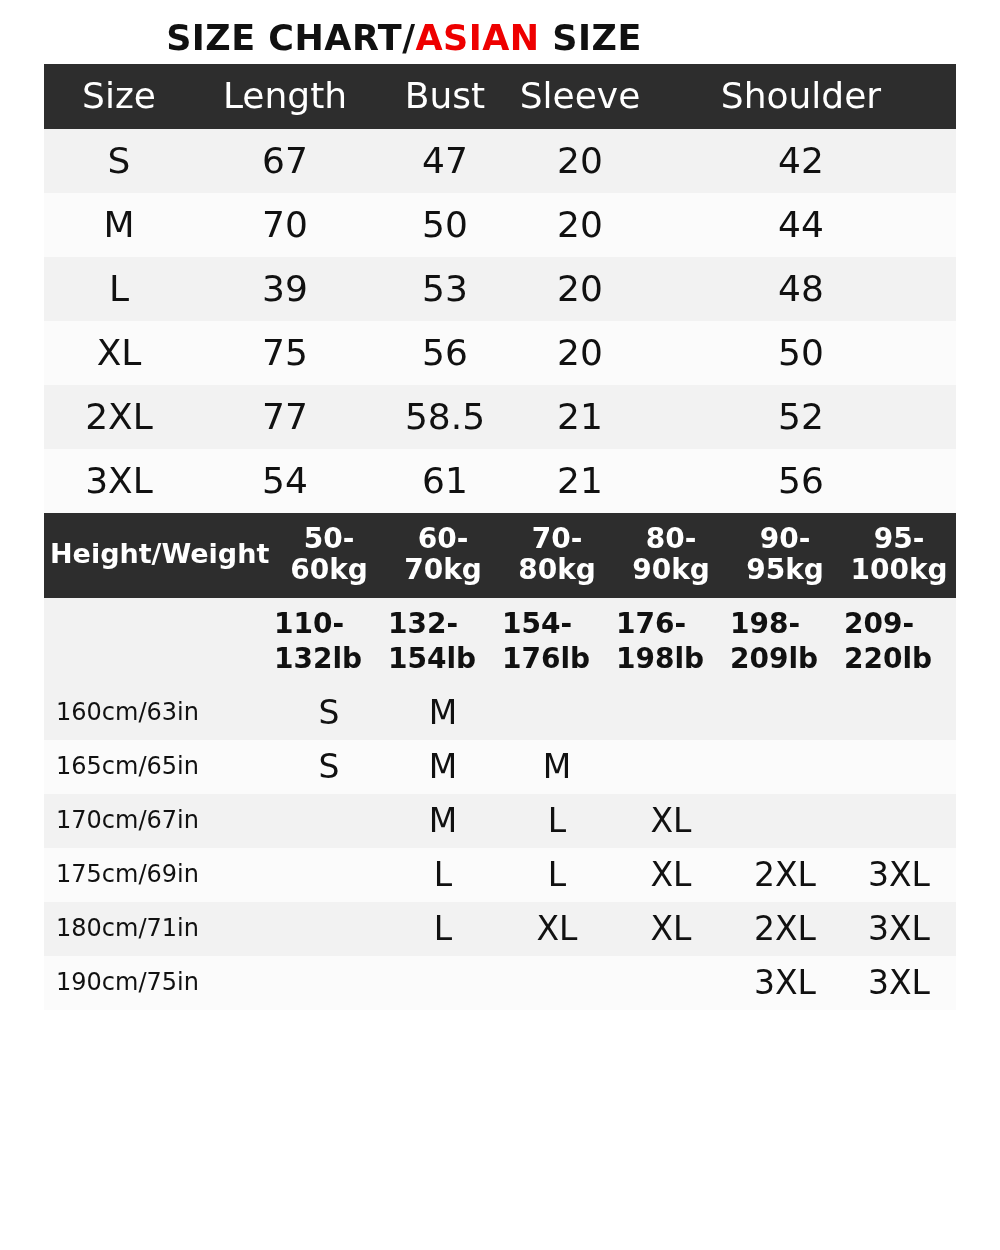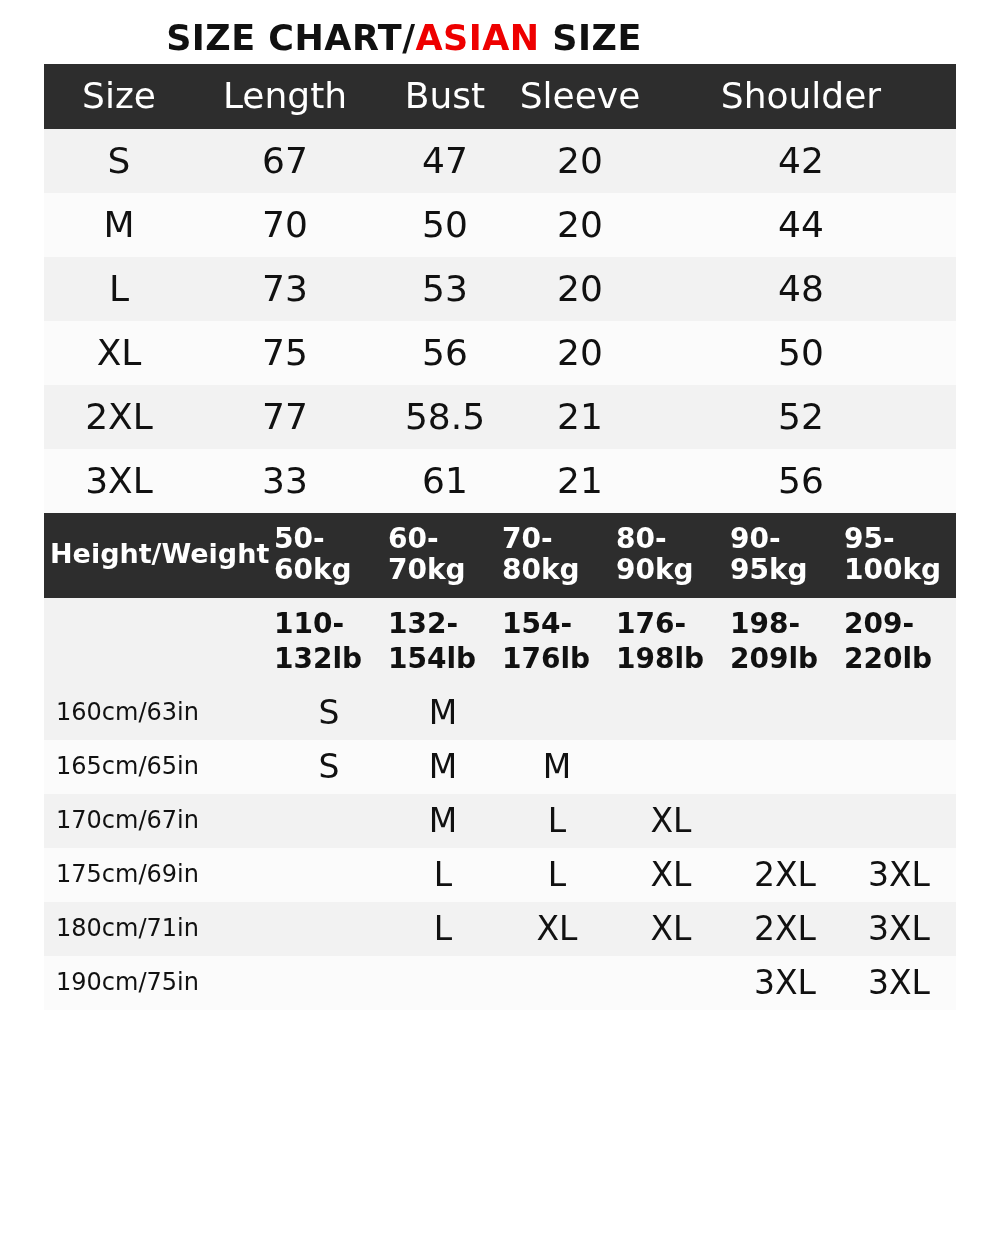--- a/index.html
+++ b/index.html
@@ -73,20 +73,21 @@
 
   
   .hw-table col.h0 { width: 228px; }
   .hw-table col.hx { width: 114px; }
 
   .hw-table .hdr td {
     background: #2d2d2d;
     color: #ffffff;
     font-size: 28px;
     font-weight: bold;
+    text-align: center;
     vertical-align: middle;
     padding: 10px 2px 12px 2px;
     line-height: 1.12;
   }
   .hw-table .hdr td.hw-label {
     font-size: 27px;
     text-align: left;
     padding-left: 6px;
     white-space: nowrap;
   }
@@ -159,42 +160,42 @@
         </tr>
         <tr>
           <td>M</td>
           <td>70</td>
           <td>50</td>
           <td>20</td>
           <td>44</td>
         </tr>
         <tr>
           <td>L</td>
-          <td>73</td>
+          <td>39</td>
           <td>53</td>
           <td>20</td>
           <td>48</td>
         </tr>
         <tr>
           <td>XL</td>
           <td>75</td>
           <td>56</td>
           <td>20</td>
           <td>50</td>
         </tr>
         <tr>
           <td>2XL</td>
           <td>77</td>
           <td>58.5</td>
           <td>21</td>
           <td>52</td>
         </tr>
         <tr>
           <td>3XL</td>
-          <td>33</td>
+          <td>54</td>
           <td>61</td>
           <td>21</td>
           <td>56</td>
         </tr>
       </tbody>
     </table>
 
     <table class="hw-table">
       <colgroup>
         <col class="h0">

